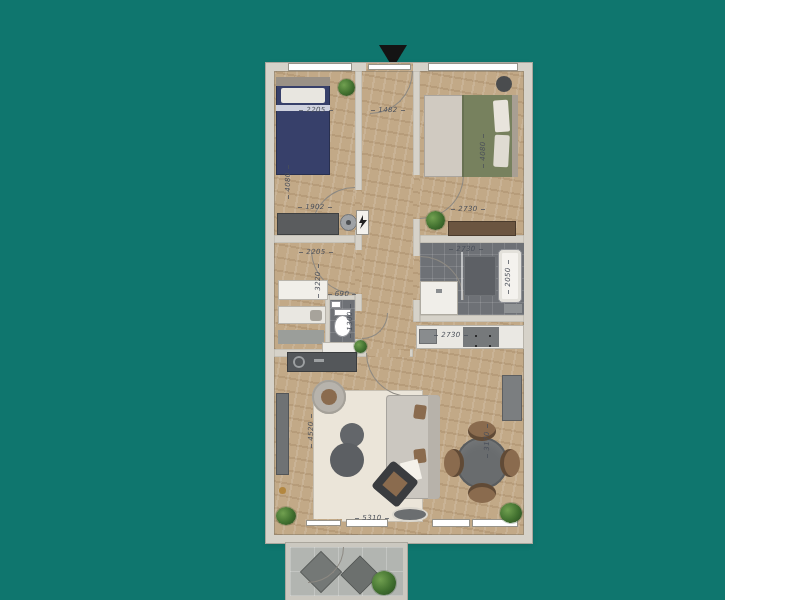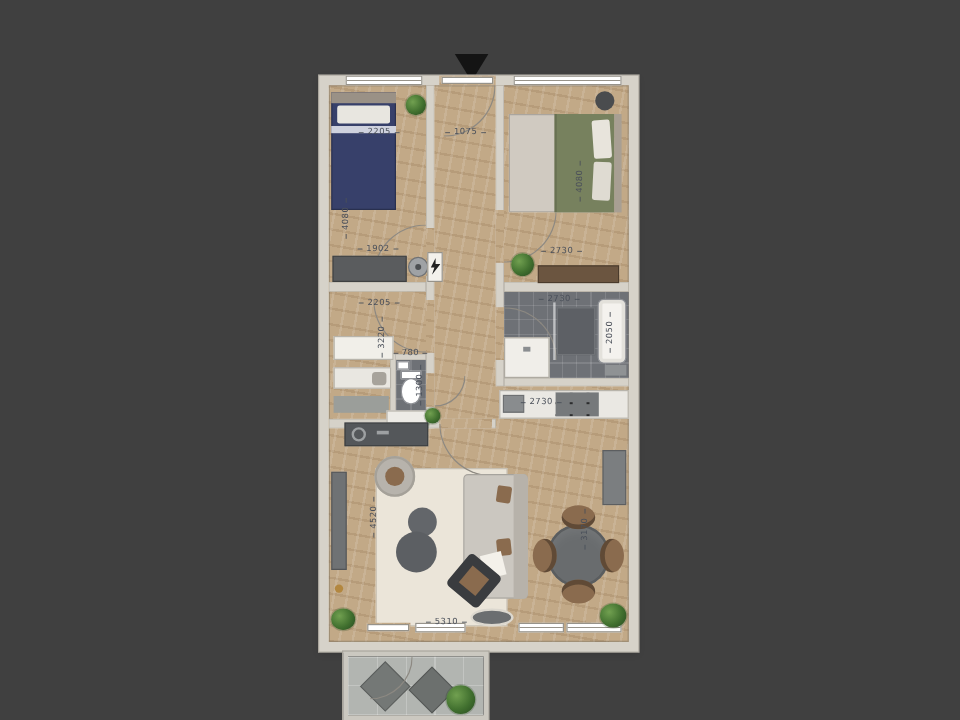--- a/index.html
+++ b/index.html
@@ -1,17 +1,17 @@
 <!DOCTYPE html>
 <html><head>
 <meta charset="utf-8">
 <style>
   html,body{margin:0;padding:0;background:#ffffff;}
-  #canvas{position:relative;width:800px;height:600px;background:#404040;overflow:hidden;
-          font-family:"DejaVu Sans",sans-serif;}
+  #canvas{position:relative;width:725px;height:600px;background:#0f766e;overflow:hidden;
+          font-family:"DejaVu Sans",sans-serif;font-style:italic;}
   .abs{position:absolute;}
   
   #plan{position:absolute;left:266px;top:63px;width:266px;height:480px;background:#d6d2c9;
         box-shadow:0 0 0 1px #aaa69d, 0 2px 6px rgba(0,0,0,.12);}
   .wall{position:absolute;background:#d6d2c9;box-shadow:inset 0 0 0 .5px #b3afa6;}
   .wood{background-color:#c2a987;
         background-image:
           repeating-linear-gradient(100deg, rgba(255,255,255,.12) 0 2px, rgba(255,255,255,0) 2px 11px),
           repeating-linear-gradient(10deg, rgba(110,75,40,.14) 0 2px, rgba(110,75,40,0) 2px 13px);}
   .tile{background-color:#6e7176;
@@ -161,26 +161,26 @@
     <div class="abs" style="left:202px;top:358px;width:28px;height:20px;background:#8a6b4e;border-radius:50%;box-shadow:inset 0 -4px 0 rgba(0,0,0,.3);"></div>
     <div class="abs" style="left:202px;top:420px;width:28px;height:20px;background:#8a6b4e;border-radius:50%;box-shadow:inset 0 4px 0 rgba(0,0,0,.3);"></div>
     <div class="abs" style="left:178px;top:386px;width:20px;height:28px;background:#8a6b4e;border-radius:50%;box-shadow:inset -4px 0 0 rgba(0,0,0,.3);"></div>
     <div class="abs" style="left:234px;top:386px;width:20px;height:28px;background:#8a6b4e;border-radius:50%;box-shadow:inset 4px 0 0 rgba(0,0,0,.3);"></div>
     <div class="abs" style="left:236px;top:312px;width:20px;height:46px;background:#7b7e80;box-shadow:inset 0 0 0 1px rgba(0,0,0,.25);"></div>
     <div class="plant" style="left:234px;top:440px;width:22px;height:20px;"></div>
 
     <div class="dim" style="left:18px;top:42px;width:64px;">2205</div>
     <div class="dim v" style="left:2px;top:114px;width:40px;">4080</div>
     <div class="dim" style="left:20px;top:139px;width:58px;">1902</div>
-    <div class="dim" style="left:96px;top:42px;width:52px;">1075</div>
+    <div class="dim" style="left:96px;top:42px;width:52px;">1482</div>
     <div class="dim v" style="left:197px;top:83px;width:40px;">4080</div>
     <div class="dim" style="left:170px;top:141px;width:64px;">2730</div>
     <div class="dim" style="left:18px;top:184px;width:64px;">2205</div>
     <div class="dim v" style="left:32px;top:213px;width:40px;">3220</div>
-    <div class="dim" style="left:59px;top:226px;width:34px;">780</div>
+    <div class="dim" style="left:59px;top:226px;width:34px;">690</div>
     <div class="dim v" style="left:64px;top:253px;width:40px;">1300</div>
     <div class="dim" style="left:168px;top:181px;width:64px;">2730</div>
     <div class="dim v" style="left:222px;top:209px;width:40px;">2050</div>
     <div class="dim" style="left:153px;top:267px;width:64px;">2730</div>
     <div class="dim v" style="left:25px;top:363px;width:40px;">4520</div>
     <div class="dim v" style="left:201px;top:373px;width:40px;">3170</div>
     <div class="dim" style="left:74px;top:450px;width:64px;">5310</div>
   </div>
 
   <div class="abs" style="left:286px;top:543px;width:121px;height:57px;border:4px solid #cbc8c0;box-sizing:border-box;box-shadow:0 0 0 1px #aaa69d;overflow:hidden;">

